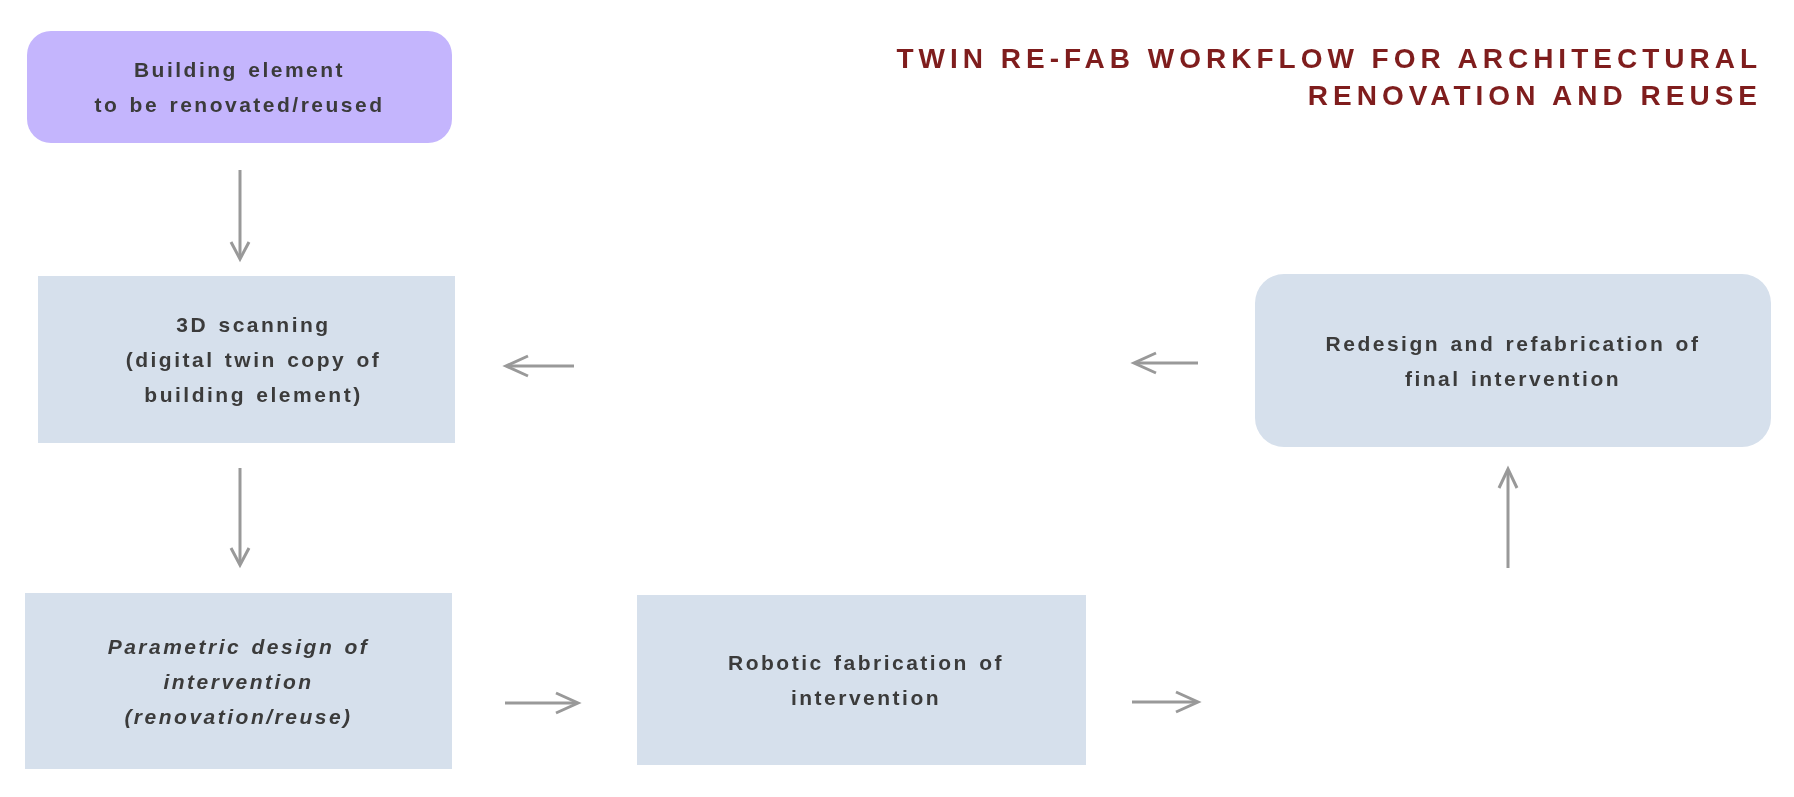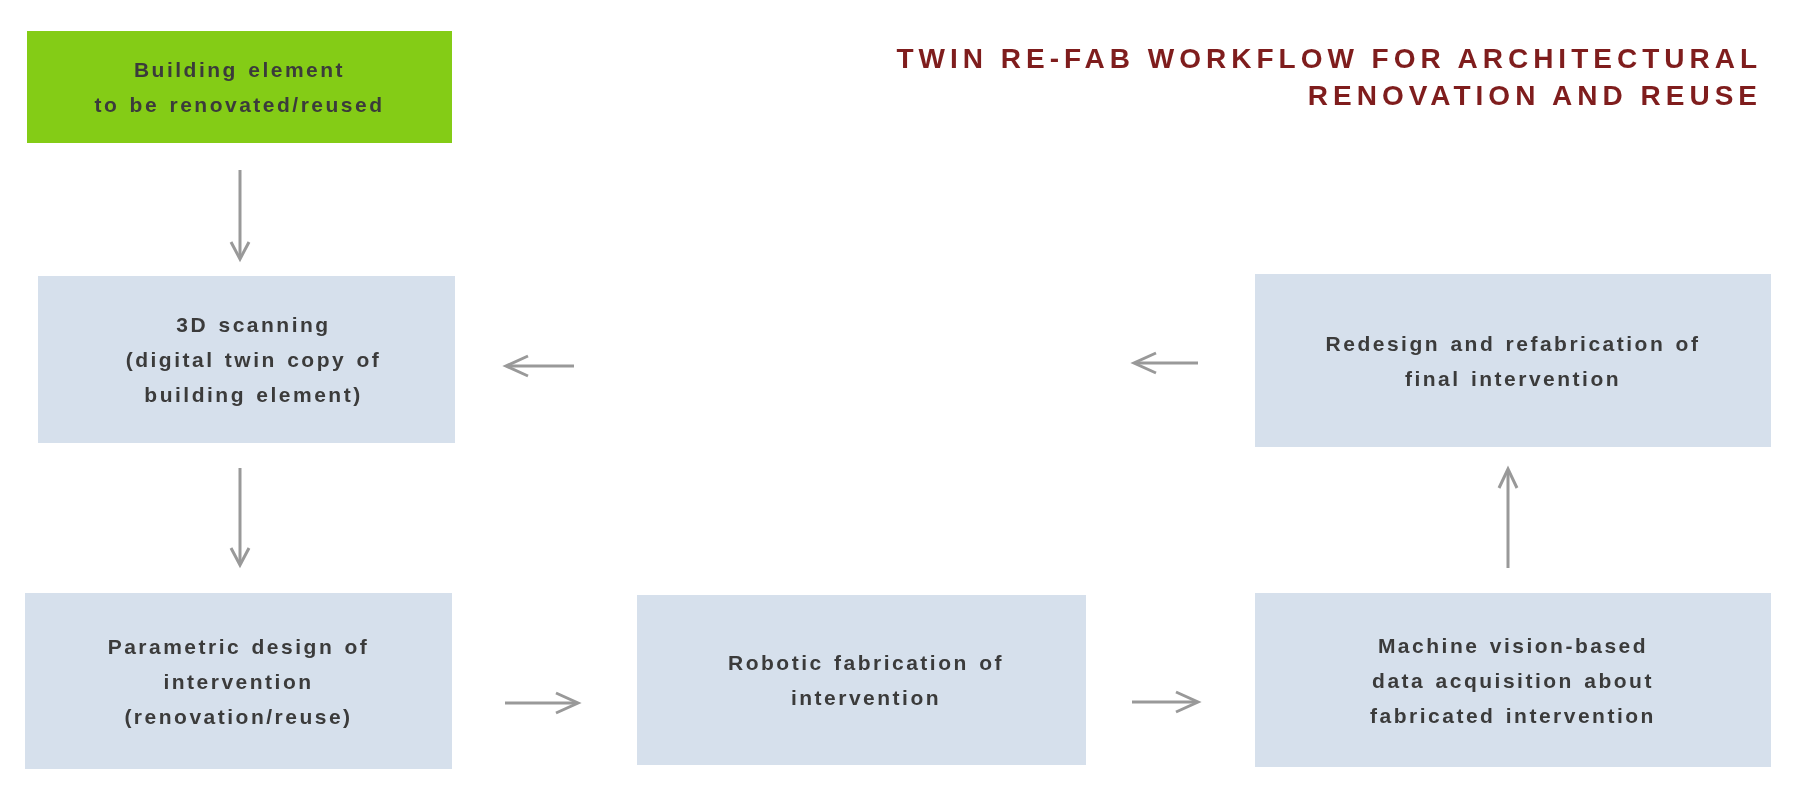--- a/index.html
+++ b/index.html
@@ -24,21 +24,21 @@
     white-space: pre-line;
   }
   .node {
     position: absolute;
     display: flex;
     align-items: center;
     justify-content: center;
     text-align: center;
   }
   .node.blue { background: #d6e0ec; }
-  .node.gray { background: #84cc16; }
+  .node.gray { background: #c4b5fd; border-radius: 24px; }
   .node .label {
     white-space: pre-line;
     font-weight: bold;
     font-size: 21px;
     line-height: 35px;
     letter-spacing: 2.5px;
     word-spacing: 2px;
     color: #3b3b3b;
   }
   svg.arrow { position: absolute; overflow: visible; }
@@ -63,41 +63,36 @@
 to be renovated/reused</span>
   </div>
 
   <div class="node blue" style="left:38px;  top:276px; width:403px; height:167px;padding-left:14px;">
     <span class="label">3D scanning
 (digital twin copy of
 building element)</span>
   </div>
 
 
-  <div class="node blue" style="left:1255px; top:274px; width:516px; height:173px;">
+  <div class="node blue" style="left:1255px; top:274px; width:516px; height:173px;border-radius:29px;">
     <span class="label">Redesign and refabrication of
 final intervention</span>
   </div>
 
-  <div class="node blue" style="left:25px;  top:593px; width:427px; height:176px;">
+  <div class="node blue" style="left:25px;  top:593px; width:427px; height:176px;font-style:italic;">
     <span class="label">Parametric design of
 intervention
 (renovation/reuse)</span>
   </div>
 
   <div class="node blue" style="left:637px; top:595px; width:440px; height:170px;padding-left:9px;">
     <span class="label">Robotic fabrication of
 intervention</span>
   </div>
 
-  <div class="node blue" style="left:1255px; top:593px; width:516px; height:174px;">
-    <span class="label">Machine vision-based
-data acquisition about
-fabricated intervention</span>
-  </div>
 
   <svg class="arrow" style="left:224px; top:168px;" width="32" height="96" viewBox="0 0 32 96">
     <line x1="16" y1="2" x2="16" y2="88"></line>
     <polyline points="7,74 16,91 25,74"></polyline>
   </svg>
 
   <svg class="arrow" style="left:224px; top:466px;" width="32" height="104" viewBox="0 0 32 104">
     <line x1="16" y1="2" x2="16" y2="96"></line>
     <polyline points="7,82 16,99 25,82"></polyline>
   </svg>

